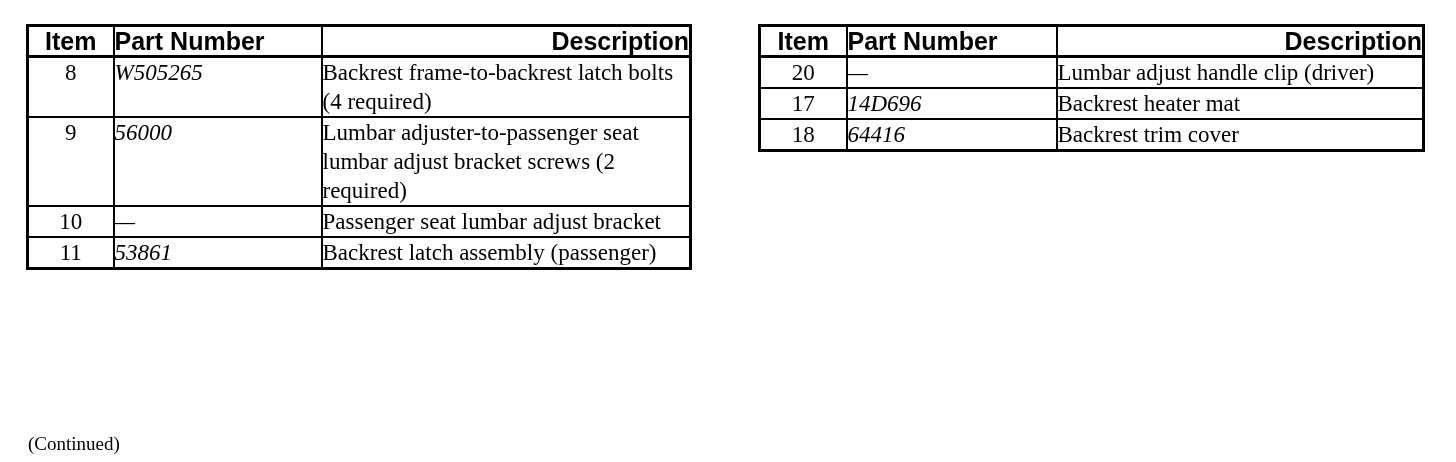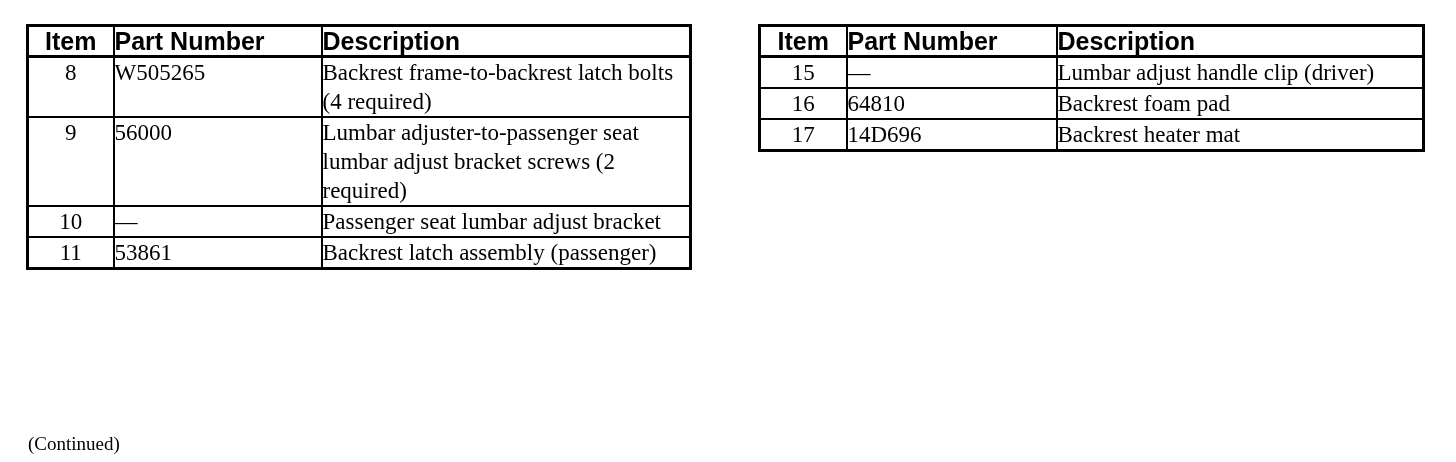--- a/index.html
+++ b/index.html
@@ -44,35 +44,36 @@
   .hdr{
     font-family:"Liberation Sans", sans-serif;
     font-weight:bold;
     font-size:25px;
     line-height:28px;
     padding:6px 0 8px 0;
     text-align:left;
   }
   .hdr-item{text-align:center;padding-left:0;padding-right:0;}
   .hdr-part{padding-left:10px;margin-left:44px;}
-  .hdr-desc{padding-left:12px;}
+  .hdr-desc{padding-left:12px;text-align:right;}
 
   .cell{
     font-family:"Liberation Serif", serif;
     font-size:23px;
     line-height:29px;
     padding:6px 8px 9px 12px;
   }
   .cell-item{
     text-align:center;
     padding-left:0;
     padding-right:0;
   }
   .cell-part{
     padding-left:10px;
+    font-style:italic;
   }
   .cell-desc{
     padding-left:12px;
     padding-right:6px;
   }
 
   .continued{
     position:absolute;
     left:28px;
     top:434px;
@@ -135,33 +136,33 @@
       </colgroup>
       <thead>
         <tr>
           <th class="hdr hdr-item">Item</th>
           <th class="hdr hdr-part">Part Number</th>
           <th class="hdr hdr-desc">Description</th>
         </tr>
       </thead>
       <tbody>
         <tr>
-          <td class="cell cell-item">15</td>
+          <td class="cell cell-item">20</td>
           <td class="cell cell-part">—</td>
           <td class="cell cell-desc">Lumbar adjust handle clip (driver)</td>
-        </tr>
-        <tr>
-          <td class="cell cell-item">16</td>
-          <td class="cell cell-part">64810</td>
-          <td class="cell cell-desc">Backrest foam pad</td>
         </tr>
         <tr>
           <td class="cell cell-item">17</td>
           <td class="cell cell-part">14D696</td>
           <td class="cell cell-desc">Backrest heater mat</td>
+        </tr>
+        <tr>
+          <td class="cell cell-item">18</td>
+          <td class="cell cell-part">64416</td>
+          <td class="cell cell-desc">Backrest trim cover</td>
         </tr>
       </tbody>
     </table>
   </div>
 
   <div class="continued">(Continued)</div>
 
 </div>
 
 </body></html>

